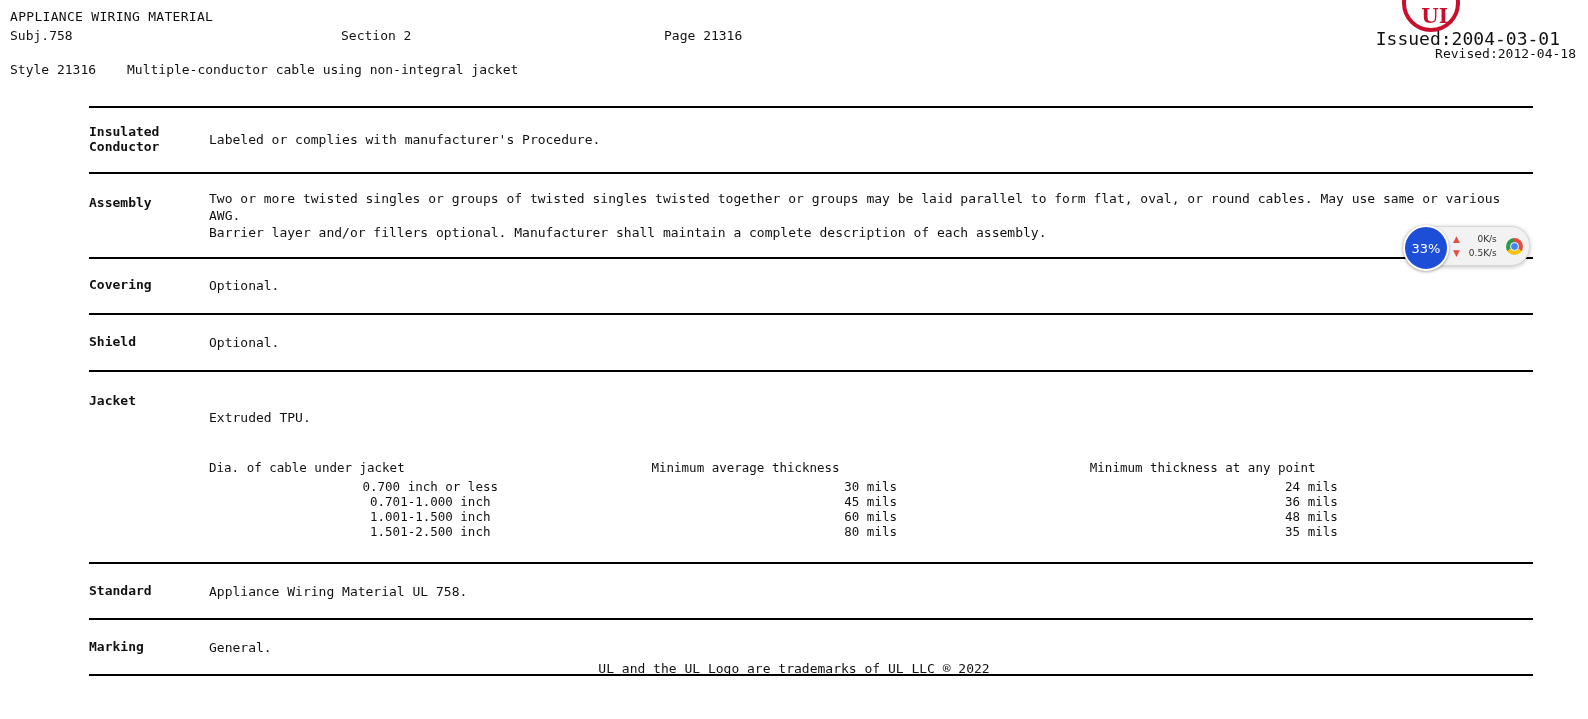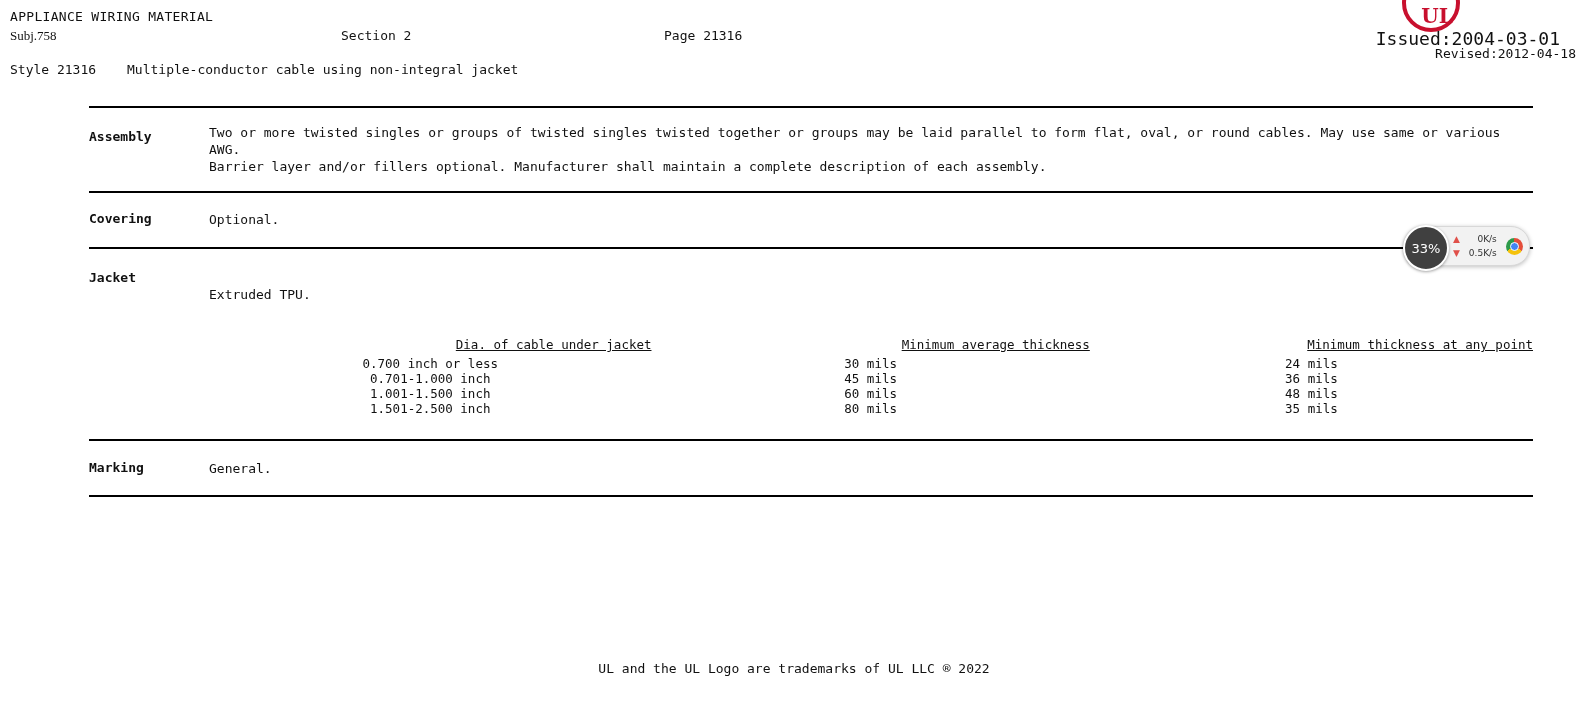--- a/index.html
+++ b/index.html
@@ -28,21 +28,20 @@
     font-size: 13px;
     letter-spacing: 0.3px;
     white-space: nowrap;
   }
   .hdr-subj {
     position: absolute;
     left: 10px;
     top: 28px;
     font-size: 13px;
     white-space: nowrap;
-    font-family: Liberation Serif, serif;
   }
   .hdr-section {
     position: absolute;
     left: 341px;
     top: 28px;
     font-size: 13px;
     white-space: nowrap;
   }
   .hdr-page {
     position: absolute;
@@ -153,23 +152,22 @@
 
   
   .jacket-table {
     margin-top: 16px;
     width: 100%;
     border-collapse: collapse;
     font-size: 12.5px;
   }
   .jacket-table th {
     font-weight: normal;
-    text-decoration: underline;
     padding: 0 0 3px 0;
-    text-align: right;
+    text-align: left;
   }
   .jacket-table td {
     border: none !important;
     padding: 0 !important;
     text-align: center;
     line-height: 15px;
     font-size: 12.5px;
   }
   .jt-c1 { width: 455px; }
   .jt-c2 { width: 450px; }
@@ -199,21 +197,21 @@
     display: flex;
     align-items: center;
   }
   .speed-circle {
     position: absolute;
     left: -2px;
     top: -2px;
     width: 42px;
     height: 42px;
     border-radius: 50%;
-    background: #404040;
+    background: #1d4ed8;
     border: 2px solid #ffffff;
     box-shadow: 0 1px 3px rgba(0,0,0,0.35);
     color: #ffffff;
     font-family: "DejaVu Sans", "Liberation Sans", sans-serif;
     font-size: 13px;
     display: flex;
     align-items: center;
     justify-content: center;
   }
   .speed-rates {
@@ -265,27 +263,36 @@
   <div class="hdr-section">Section 2</div>
   <div class="hdr-page">Page 21316</div>
   <div class="hdr-issued">Issued:2004-03-01</div>
   <div class="hdr-revised">Revised:2012-04-18</div>
   <div class="hdr-style-no">Style 21316</div>
   <div class="hdr-style-desc">Multiple-conductor cable using non-integral jacket</div>
 </div>
 
 <table class="doc-table">
   <tbody>
+  <tr class="row-ins">
+    <td class="cell-label">Insulated
+Conductor</td>
+    <td class="cell-value">Labeled or complies with manufacturer's Procedure.</td>
+  </tr>
   <tr class="row-assembly">
     <td class="cell-label">Assembly</td>
     <td class="cell-value">Two or more twisted singles or groups of twisted singles twisted together or groups may be laid parallel to form flat, oval, or round cables. May use same or various AWG.
 Barrier layer and/or fillers optional. Manufacturer shall maintain a complete description of each assembly.</td>
   </tr>
   <tr class="row-covering">
     <td class="cell-label">Covering</td>
+    <td class="cell-value">Optional.</td>
+  </tr>
+  <tr class="row-shield">
+    <td class="cell-label">Shield</td>
     <td class="cell-value">Optional.</td>
   </tr>
   <tr class="row-jacket">
     <td class="cell-label">Jacket</td>
     <td class="cell-value">
       <div>Extruded TPU.</div>
       <table class="jacket-table">
         <tbody><tr>
           <th class="jt-c1">Dia. of cable under jacket</th>
           <th class="jt-c2">Minimum average thickness</th>
@@ -306,20 +313,24 @@
           <td>60 mils</td>
           <td>48 mils</td>
         </tr>
         <tr>
           <td>1.501-2.500 inch</td>
           <td>80 mils</td>
           <td>35 mils</td>
         </tr>
       </tbody></table>
     </td>
+  </tr>
+  <tr class="row-standard">
+    <td class="cell-label">Standard</td>
+    <td class="cell-value">Appliance Wiring Material UL 758.</td>
   </tr>
   <tr class="row-marking">
     <td class="cell-label">Marking</td>
     <td class="cell-value">General.</td>
   </tr>
 
 </tbody>
   </table>
 
 <div class="doc-footer">UL and the UL Logo are trademarks of UL LLC ® 2022</div>

